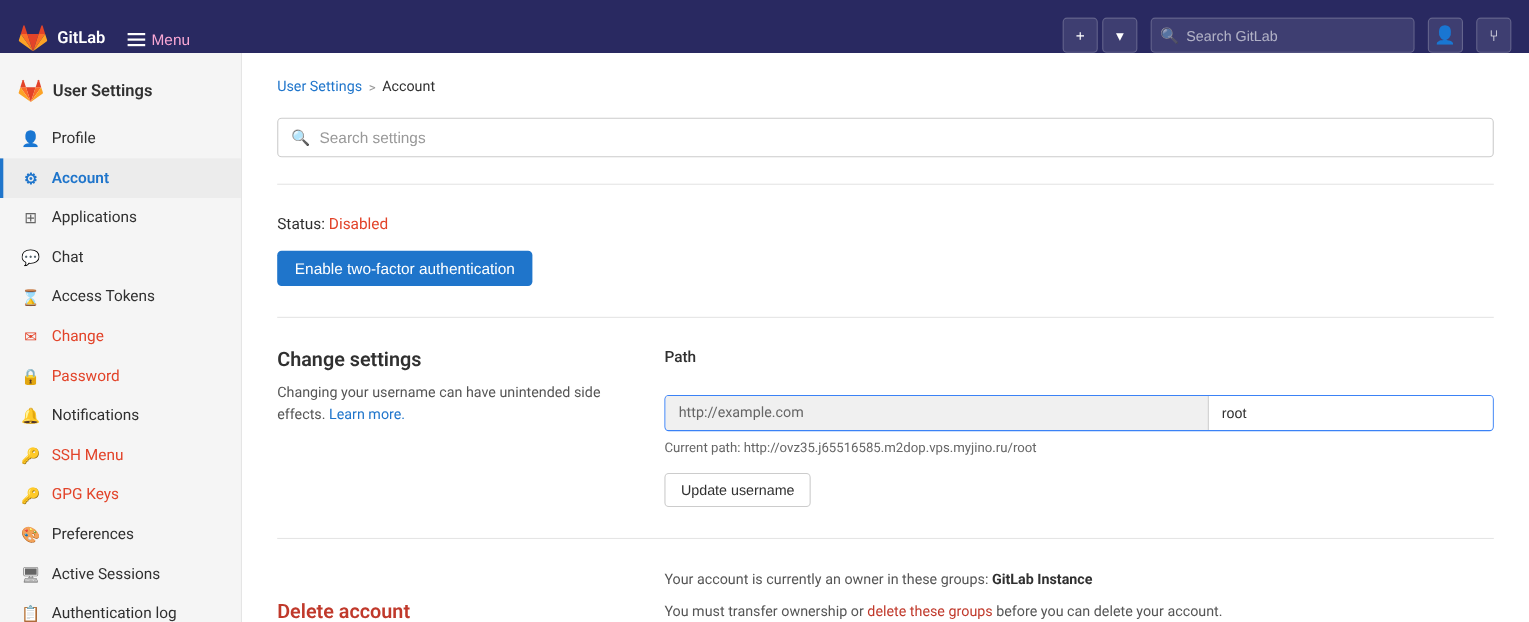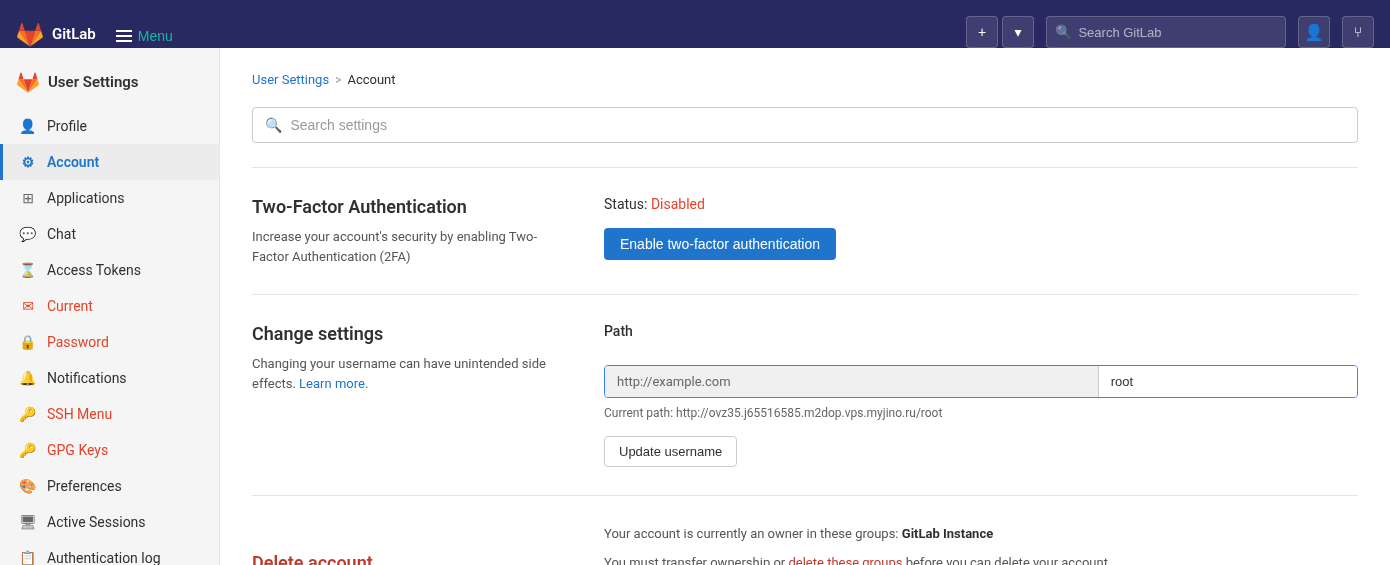--- a/index.html
+++ b/index.html
@@ -24,21 +24,21 @@
       color: #fff;
       font-size: 15px;
       font-weight: 600;
       text-decoration: none;
     }
     .gitlab-logo {
       width: 28px;
       height: 28px;
     }
     .nav-menu-btn {
-      color: #14b8a6;
+      color: #f9a8d4;
       background: none;
       border: none;
       cursor: pointer;
       display: flex;
       align-items: center;
       gap: 6px;
       font-size: 14px;
       padding: 4px 8px;
     }
     .nav-spacer { flex: 1; }
@@ -370,21 +370,21 @@
     <a class="sidebar-item">
       <span class="icon">💬</span>
       <span class="link-label">Chat</span>
     </a>
     <a class="sidebar-item">
       <span class="icon">⌛</span>
       <span class="link-label">Access Tokens</span>
     </a>
     <a class="sidebar-item orange-link">
       <span class="icon">✉</span>
-      <span class="link-label">Current</span>
+      <span class="link-label">Change</span>
     </a>
     <a class="sidebar-item orange-link">
       <span class="icon">🔒</span>
       <span class="link-label">Password</span>
     </a>
     <a class="sidebar-item">
       <span class="icon">🔔</span>
       <span class="link-label">Notifications</span>
     </a>
     <a class="sidebar-item orange-link">
@@ -418,24 +418,20 @@
     </div>
 
     <div class="search-settings-wrap">
       <div class="search-settings">
         <span class="search-settings-icon">🔍</span>
         <input type="text" placeholder="Search settings" style="">
       </div>
     </div>
 
     <div class="section">
-      <div class="section-left">
-        <h2 class="section-title">Two-Factor Authentication</h2>
-        <p class="section-desc">Increase your account's security by enabling Two-Factor Authentication (2FA)</p>
-      </div>
       <div class="section-right">
         <div class="status-line">
           <span>Status:</span>
           <span class="status-val">Disabled</span>
         </div>
         <button class="btn-primary">Enable two-factor authentication</button>
       </div>
     </div>
 
     <div class="section">

